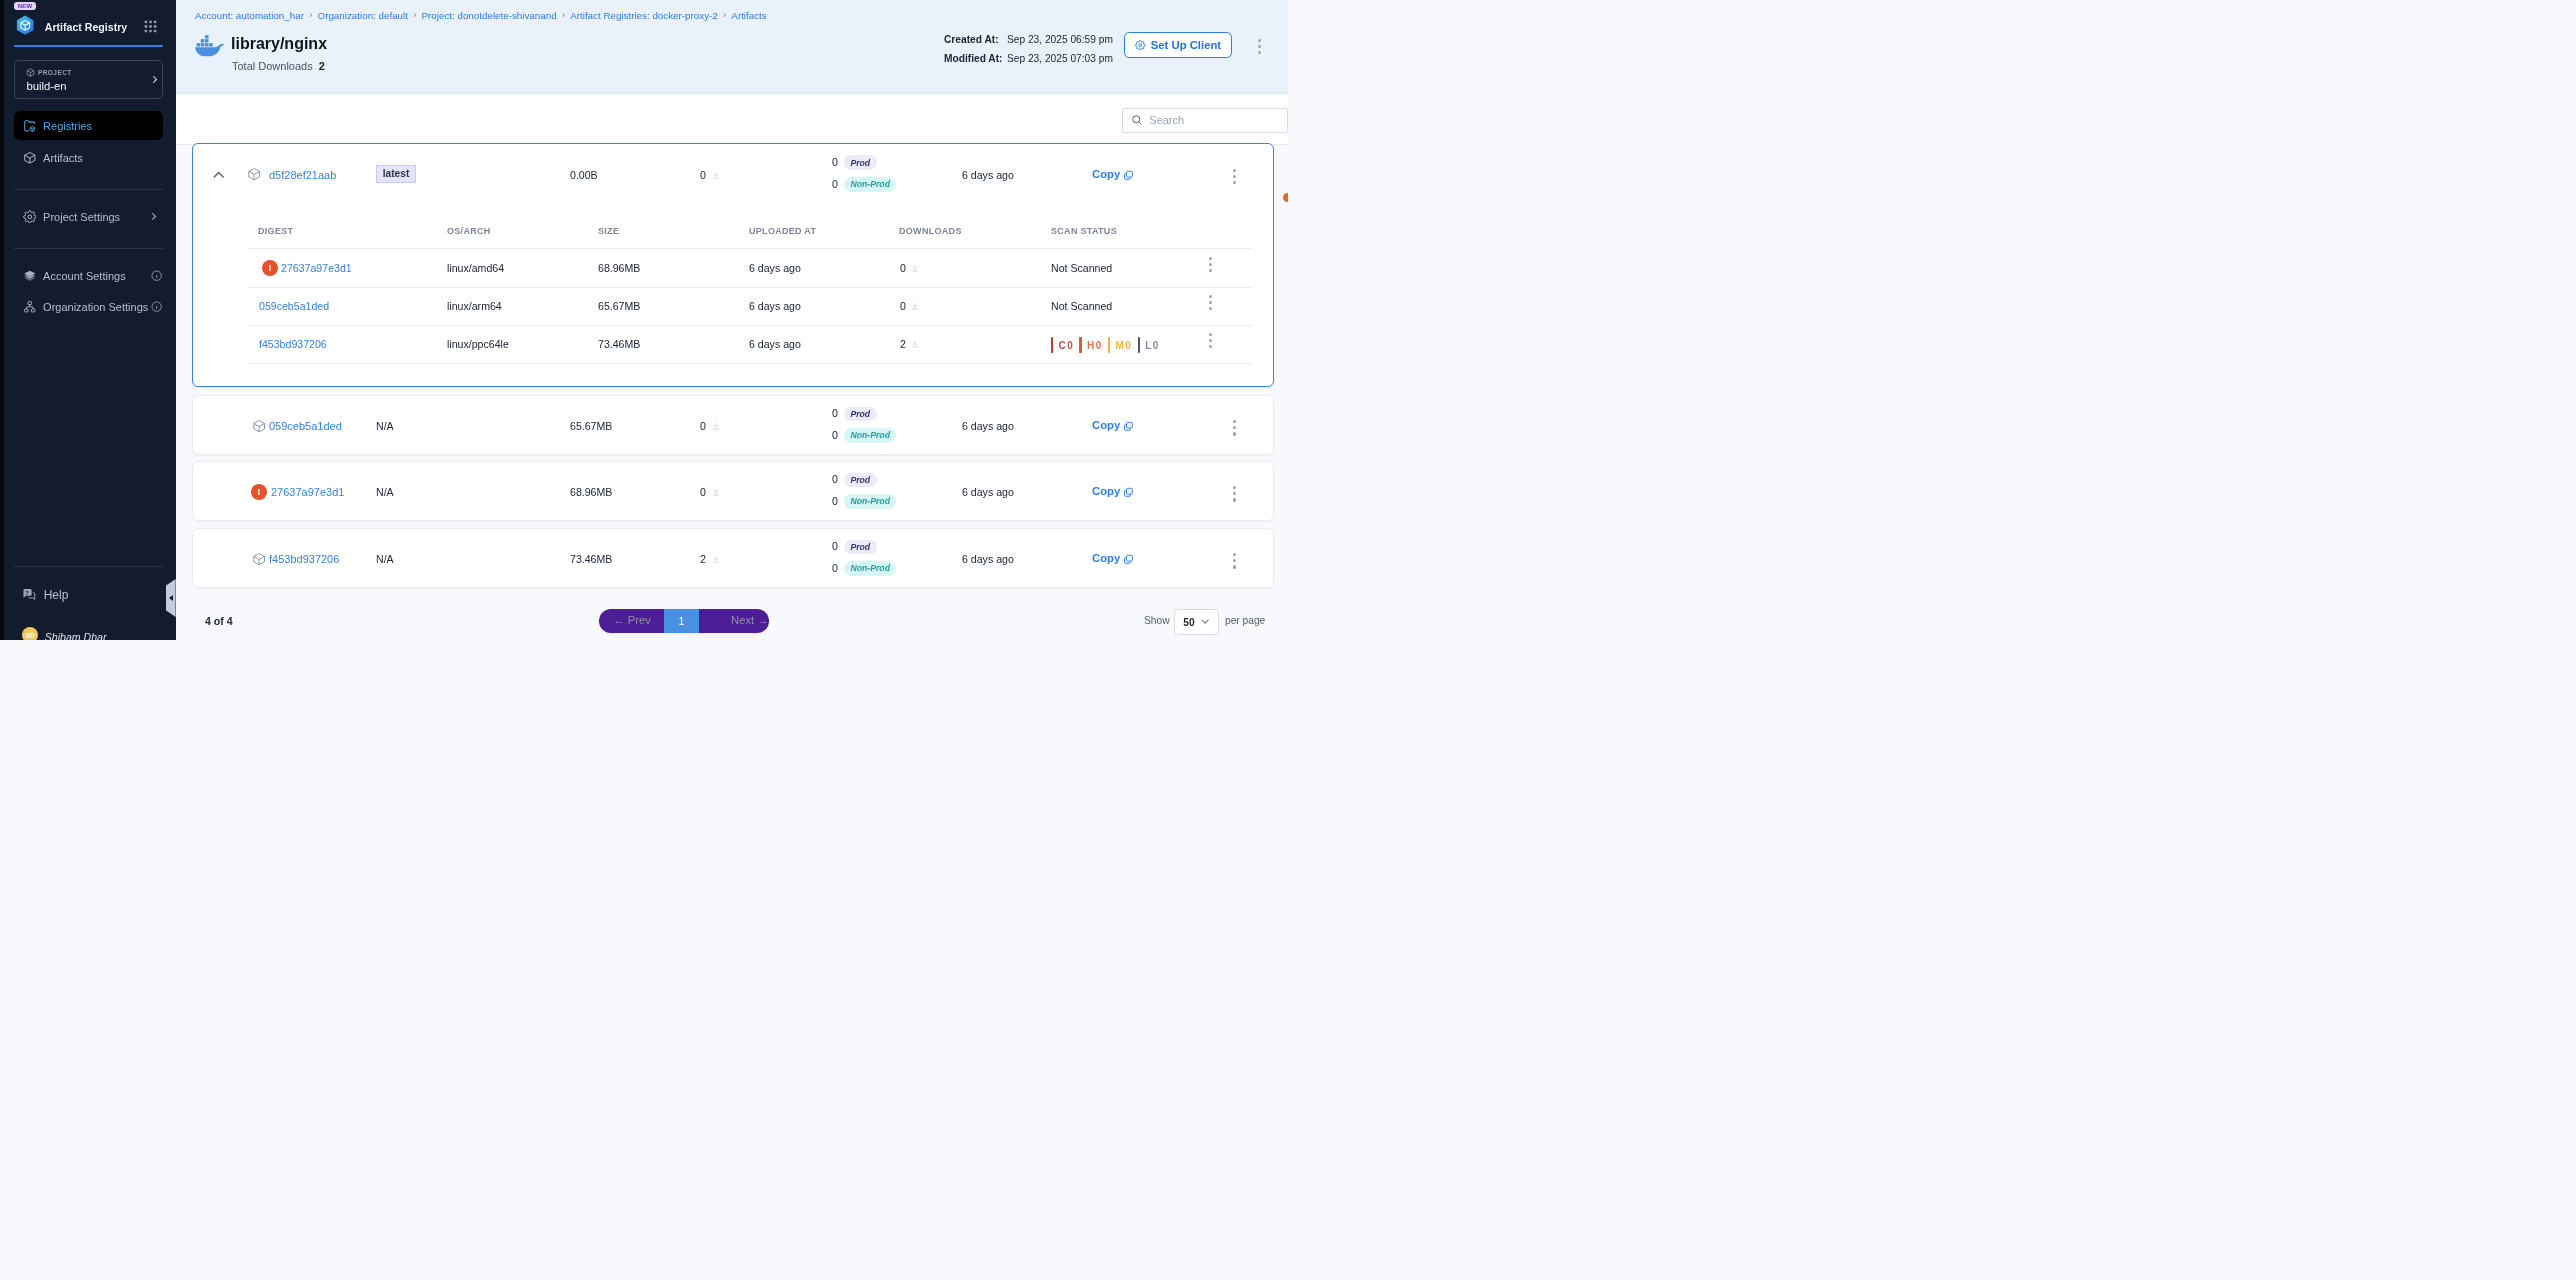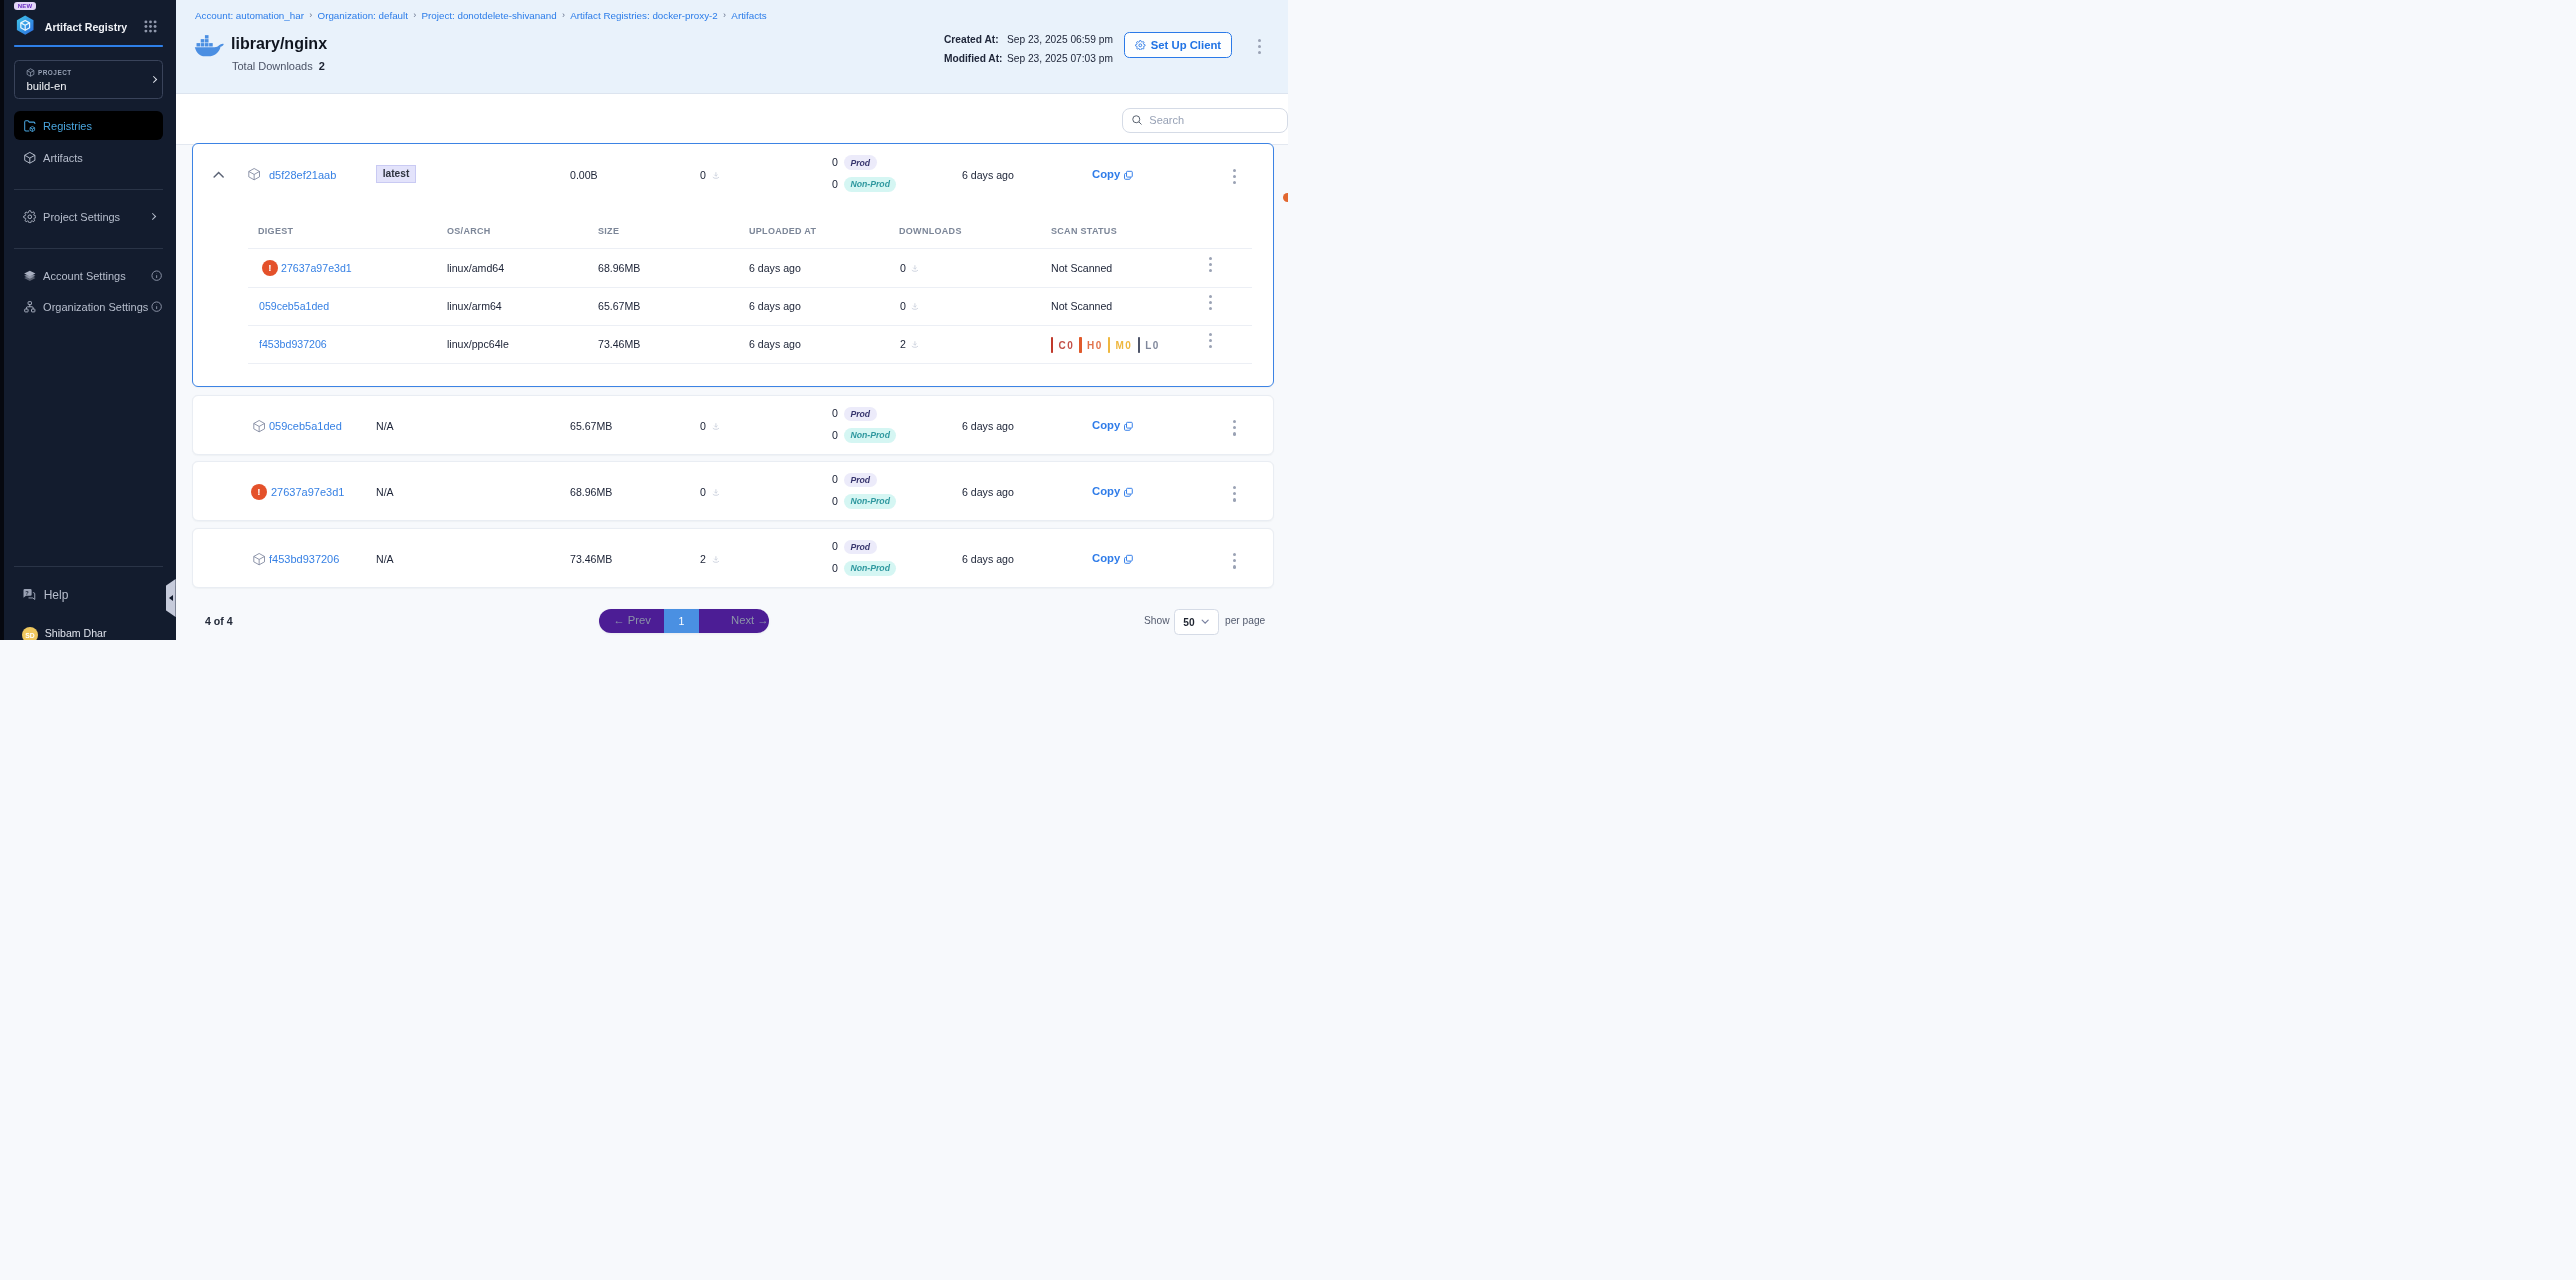--- a/index.html
+++ b/index.html
@@ -23,21 +23,21 @@
 
 .navitem { left:10.6px; width:149px; height:29.4px; border-radius:6px; display:flex; align-items:center; }
 .navitem .ico { margin-left:8.3px; width:13.6px; height:13.6px; flex:none; }
 .navitem .txt { margin-left:6.8px; font-size:11px; white-space:nowrap; }
 #nav-reg { top:111px; background:#000000; }
 #nav-reg .txt { color:#49a5de; }
 .graytxt { color:#b7becd; }
 .sdivider { left:10.6px; width:149px; height:0.8px; background:#2a3447; }
 
 #help-row { left:10.6px; top:587px; width:149px; display:flex; align-items:center; }
-#user-row { left:10.6px; top:627px; width:149px; display:flex; align-items:flex-start; }
+#user-row { left:10.6px; top:627px; width:149px; display:flex; align-items:flex-end;font-style:italic; }
 #avatar { width:16px; height:16px; border-radius:50%; background:#efc75e; color:#fff; font-size:6.8px; font-weight:bold; display:flex; align-items:center; justify-content:center; margin-left:7.5px;}
 #handle { left:162px; top:579px; width:9.8px; height:38px; background:#c6cbdb; clip-path:polygon(100% 0, 0 18%, 0 82%, 100% 100%); display:flex; align-items:center; justify-content:center;}
 #handle .tri { width:0; height:0; border-top:3px solid transparent; border-bottom:3px solid transparent; border-right:4.5px solid #10192b; margin-left:1.5px;}
 
 
 #mainhdr { left:176px; top:0; width:1112px; height:94px; background:#e9f2fb; border-bottom:0.8px solid #dce4ef; }
 #crumbs { left:195px; top:9.8px; font-size:9.8px; color:#2b7ce9; }
 #crumbs .sep { color:#64708a; font-size:9px; padding:0 5.3px; position:relative; top:-0.8px;}
 #whale { left:194px; top:35px; }
 #title { left:231px; top:35px; font-size:16px; font-weight:bold; color:#10151f;text-align:center; }
@@ -48,21 +48,21 @@
 #meta1l { left:944px; top:34px; } #meta1v { left:1007px; top:34px; }
 #meta2l { left:944px; top:53px; } #meta2v { left:1007px; top:53px; }
 #setup { left:1124px; top:32px; width:108px; height:26.4px; border:1.1px solid #2b7ae8; border-radius:5.3px; background:#fdfefe; color:#2173e4; font-size:11.3px; font-weight:bold; display:flex; align-items:center; justify-content:center; }
 #setup svg { margin-right:5.3px; }
 .kebab { display:flex; flex-direction:column; align-items:center; }
 .kebab i { width:3.2px; height:3.2px; border-radius:50%; background:#9aa2b4; margin:1.5px 0; }
 #hdr-kebab { left:1258px; top:37px; }
 
 
 #toolbar { left:176px; top:94px; width:1112px; height:50px; background:#ffffff; }
-#search { left:946px; top:13.6px; width:166px; height:25px; border:0.8px solid #d5dbe6; border-radius:8px; background:#fff; display:flex; align-items:center; }
+#search { left:946px; top:13.6px; width:166px; height:25px; border:0.8px solid #d5dbe6; border-radius:2px; background:#fff; display:flex; align-items:center; }
 #search span { color:#97a1b5; font-size:11px; margin-left:6px; }
 
 
 #list { left:176px; top:144px; width:1112px; height:496px; background:#f7f9fc; border-top:0.8px solid #e3e8f0; }
 
 .card { position:absolute; left:192px; width:1082px; background:#fff; border:0.8px solid #e9edf3; border-radius:6px; box-shadow:0 0.8px 1.5px rgba(25,39,60,0.04); }
 #xcard { top:143px; height:244px; border:0.8px solid #3c83e4; }
 .link { color:#3781e4; font-size:11px; }
 .dark { color:#20273a; }
 .cell { position:absolute; font-size:10.6px; }

